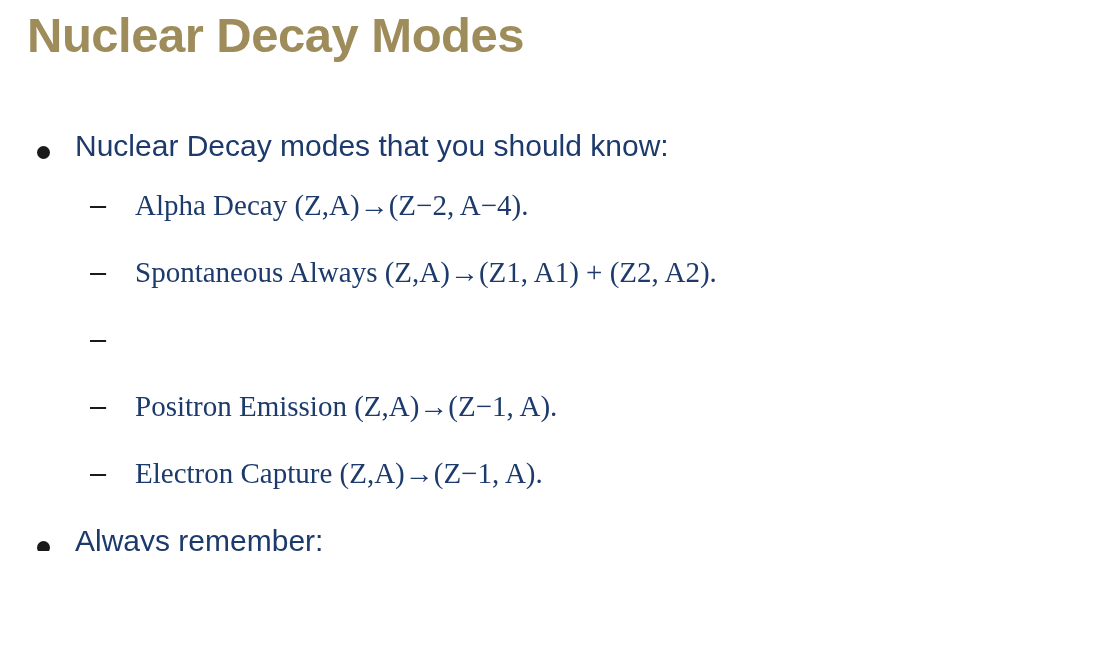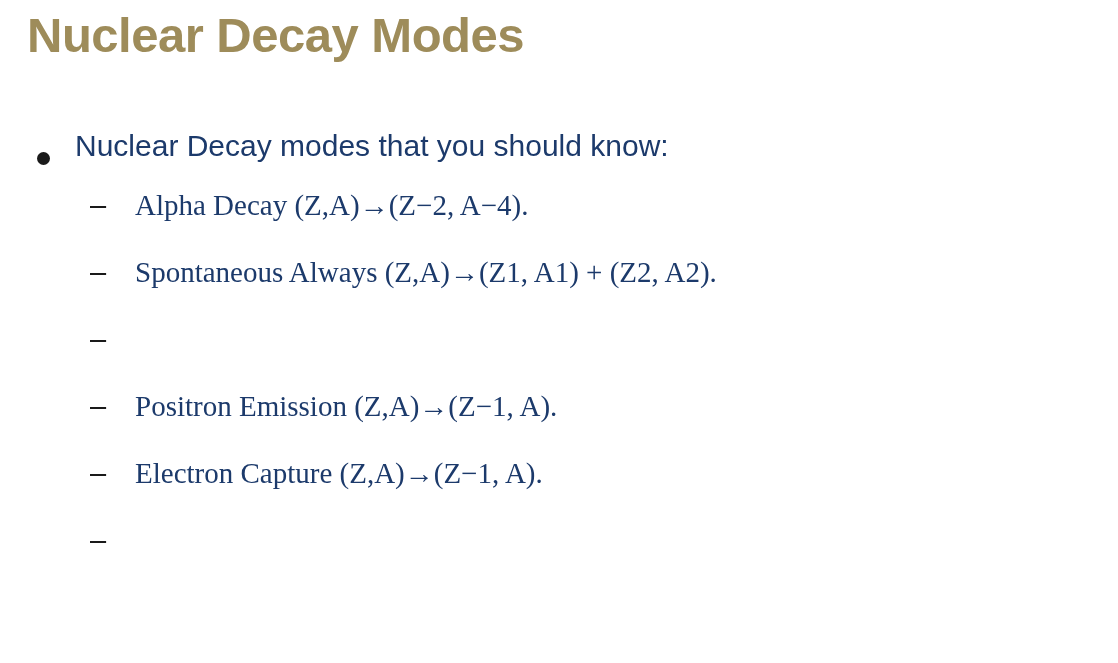--- a/index.html
+++ b/index.html
@@ -23,21 +23,21 @@
     font-weight: bold;
     letter-spacing: -0.5px;
     color: #9e8c5a;
   }
   .content {
     margin-top: 61px;
   }
   
   .l1 {
     display: flex;
-    align-items: flex-end;
+    align-items: center;
     margin-left: 37px;
     margin-bottom: 22px;
   }
   .l1 .dot {
     flex: 0 0 auto;
     width: 13px;
     height: 13px;
     border-radius: 50%;
     background: #1a1a1a;
     margin-top: 13px;
@@ -101,19 +101,23 @@
     <div class="l2">
       <span class="dash">–</span>
       <span class="txt">Positron Emission (Z,A)→(Z−1, A).</span>
     </div>
 
     <div class="l2">
       <span class="dash">–</span>
       <span class="txt">Electron Capture (Z,A)→(Z−1, A).</span>
     </div>
 
+    <div class="l1">
+      <span class="dot"></span>
+      <span class="txt">Always remember:</span>
+    </div>
 
     <div class="l2">
       <span class="dash">–</span>
     </div>
 
   </div>
 </div>
 
 </body></html>

